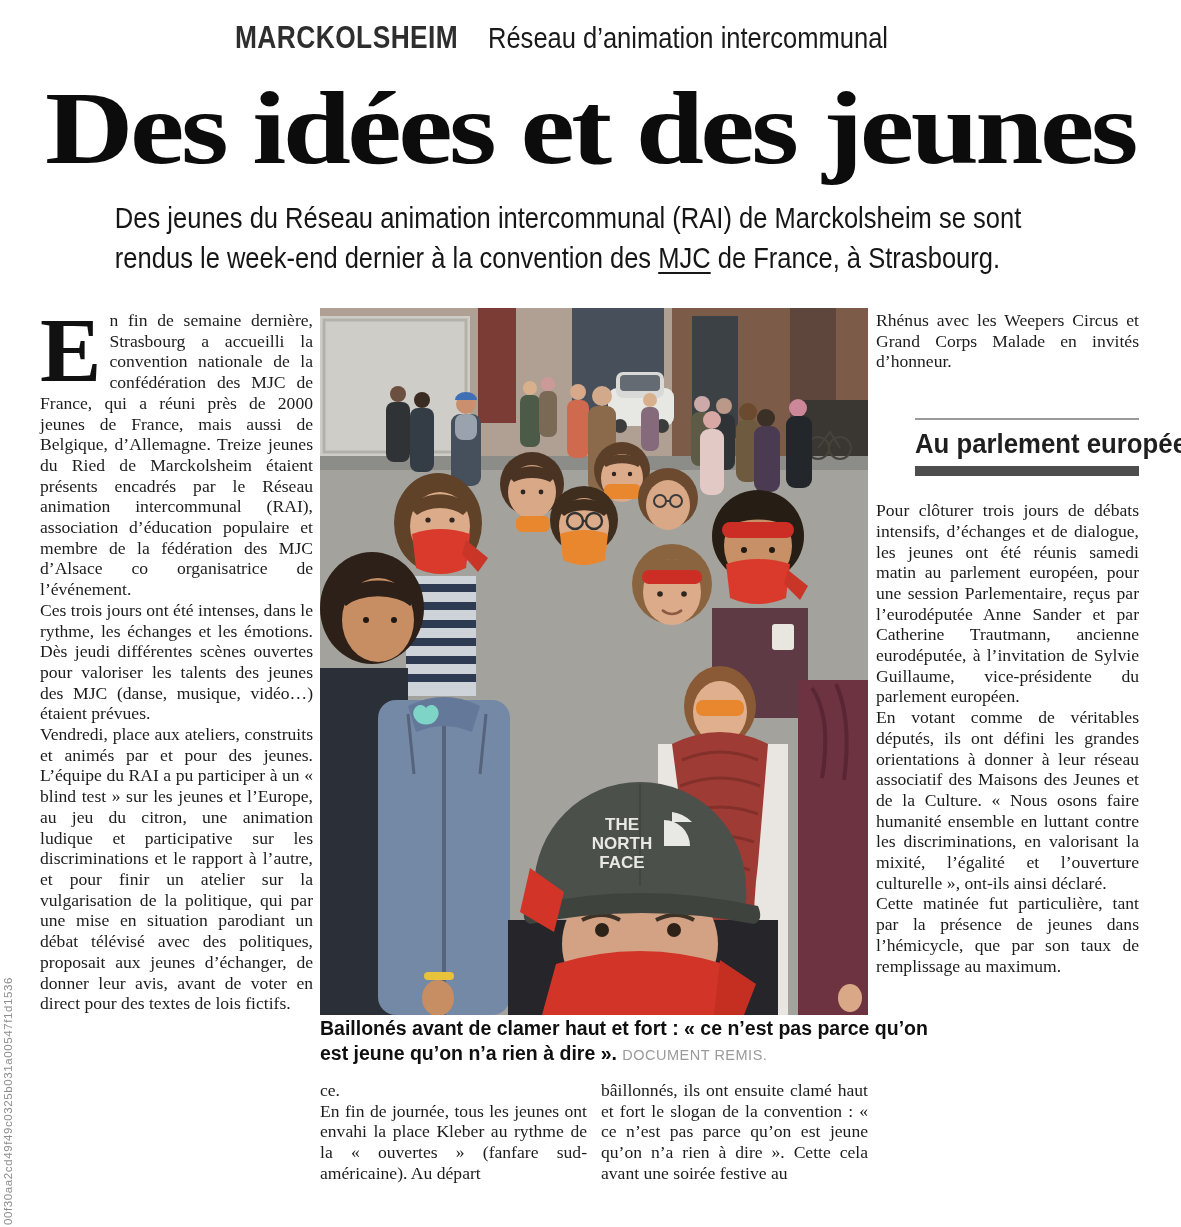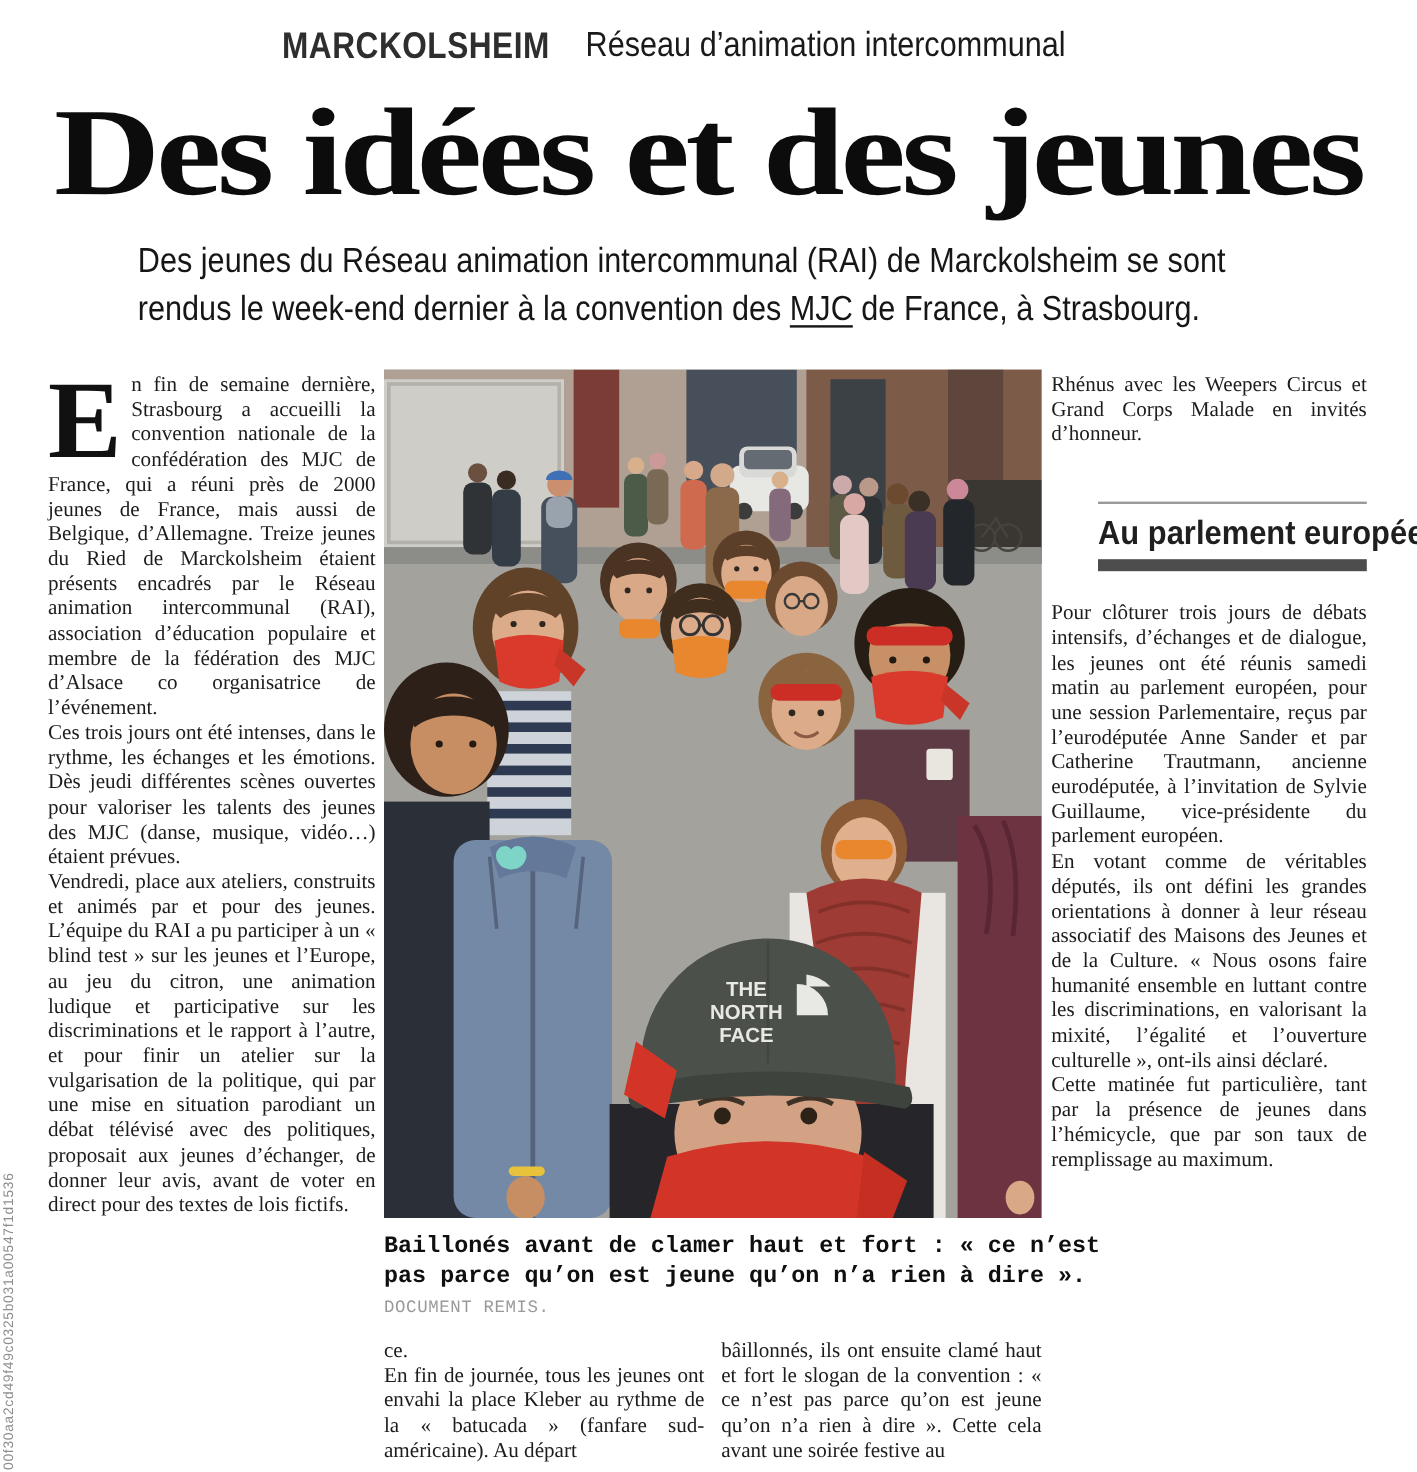--- a/index.html
+++ b/index.html
@@ -48,21 +48,21 @@
   .col-right{position:absolute; left:876px; top:310px; width:263px;}
   .dropcap{
     float:left; font-family:"Liberation Serif", serif; font-weight:bold;
     font-size:92px; line-height:76px; padding:2px 8px 0 0; color:#111;
   }
   
   .col-mid{position:absolute; left:320px; top:308px; width:615px;}
   figure{margin:0;}
   .photo{display:block; width:548px; height:707px; background:#9c9b97;}
   figcaption{
-    margin-top:11px; font-family:Liberation Mono, monospace;
+    margin-top:1px; font-family:Liberation Sans, sans-serif;
     font-size:19.5px; line-height:25px; color:#0f0f0f; font-weight:bold;
   }
   figcaption .credit{
     font-weight:normal; font-size:14.5px; color:#9a9a9a; letter-spacing:.5px;
   }
   .bottom-cols{display:flex; gap:14px; margin-top:12px;}
   .bottom-cols p{width:267px; white-space:pre-line;}
   
   .section-head{margin-top:46px; margin-bottom:24px;margin-left:39px;}
   .section-head .rule{height:2px; background:#9a9a9a; margin-bottom:8px;}
@@ -332,21 +332,21 @@
           <path d="M210 560 l34 24 -10 40 -34 -20 z" fill="#d23527"></path>
         </g>
       </svg>
       <figcaption>
         <span>Baillonés avant de clamer haut et fort : « ce n’est pas parce qu’on est jeune qu’on n’a rien à dire ».</span>
         <span class="credit">DOCUMENT REMIS.</span>
       </figcaption>
     </figure>
     <div class="bottom-cols body-text">
       <p>ce.
-En fin de journée, tous les jeunes ont envahi la place Kleber au rythme de la « batucada » (fanfare sud-américaine). Au départ</p>
+En fin de journée, tous les jeunes ont envahi la place Kleber au rythme de la « ouvertes » (fanfare sud-américaine). Au départ</p>
       <p>bâillonnés, ils ont ensuite clamé haut et fort le slogan de la convention : « ce n’est pas parce qu’on est jeune qu’on n’a rien à dire ». Cette cela avant une soirée festive au</p>
     </div>
   </div>
 
   <div class="col-right body-text">
     <p class="intro">Rhénus avec les Weepers Circus et Grand Corps Malade en invités d’honneur.</p>
     <div class="section-head">
       <div class="rule"></div>
       <h2>Au parlement européen</h2>
       <div class="bar"></div>

